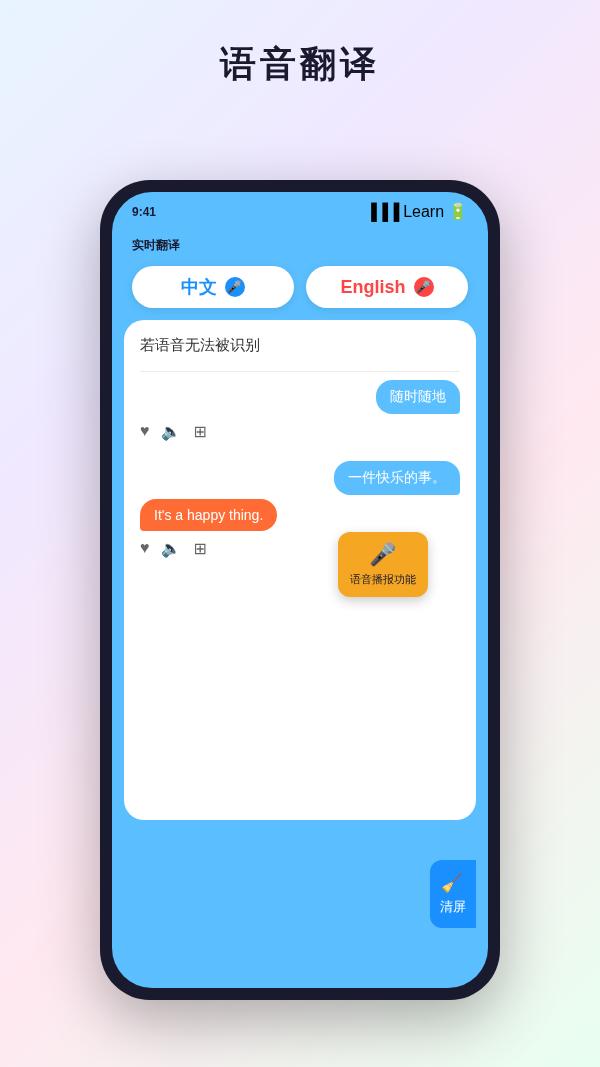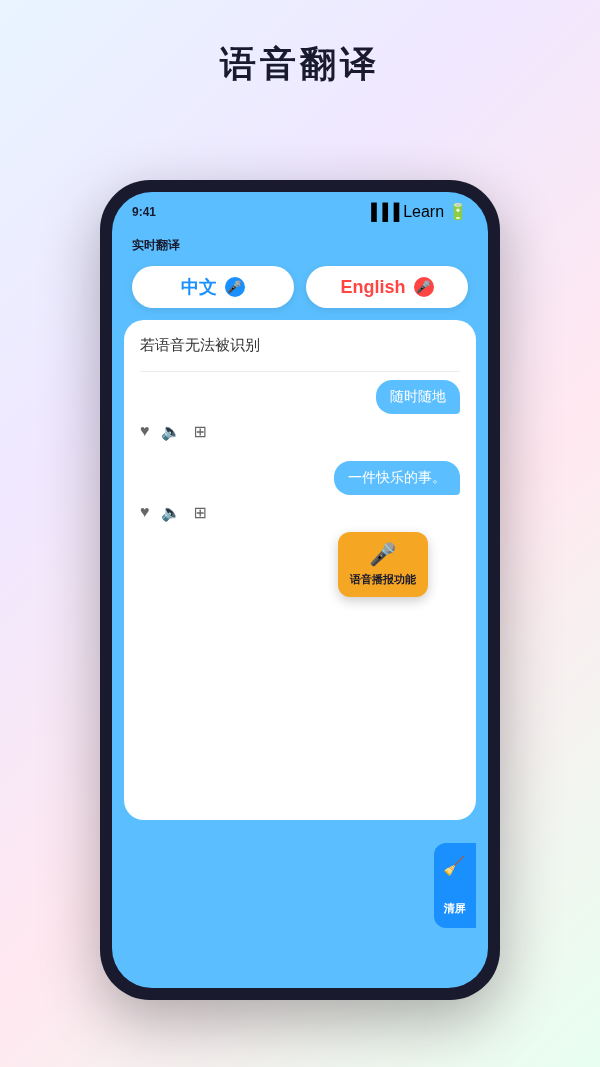--- a/index.html
+++ b/index.html
@@ -202,21 +202,21 @@
       box-shadow: 0 4px 12px rgba(0,0,0,0.2);
       z-index: 10;
     }
     .tooltip-mic {
       font-size: 22px;
       color: #1a1a2e;
     }
     .tooltip-text {
       font-size: 11px;
       color: #1a1a2e;
-      font-weight: 700;
+      font-weight: 400;
       white-space: nowrap;
     }
 
     
     .clear-btn {
       position: absolute;
       bottom: 60px;
       right: 12px;
       background: #1a90ff;
       border-radius: 12px 0 0 12px;
@@ -224,24 +224,23 @@
       display: flex;
       flex-direction: column;
       align-items: center;
       gap: 4px;
     }
     .clear-icon {
       font-size: 18px;
       color: white;
     }
     .clear-text {
-      font-size: 11px;
+      font-size: 13px;
       color: white;
-      font-weight: 700;
-      margin-top: 20px;
+      font-weight: 400;
     }
 
     
     .divider {
       height: 1px;
       background: rgba(0,0,0,0.08);
       margin: 4px 0 8px;
     }
   </style>
 </head>
@@ -300,20 +299,25 @@
             <span>⊞</span>
           </div>
         </div>
 
         <div class="chat-row">
           <div class="bubble-right">
             <div class="bubble-right-content">
               <span>一件快乐的事。</span>
             </div>
           </div>
+          <div class="bubble-left">
+            <div class="bubble-left-content">
+              <span>It's a happy thing.</span>
+            </div>
+          </div>
           <div class="action-icons">
             <span>♥</span>
             <span>🔈</span>
             <span>⊞</span>
           </div>
         </div>
 
       </div>
 
       <div class="tooltip-box" style="top: 340px;">

